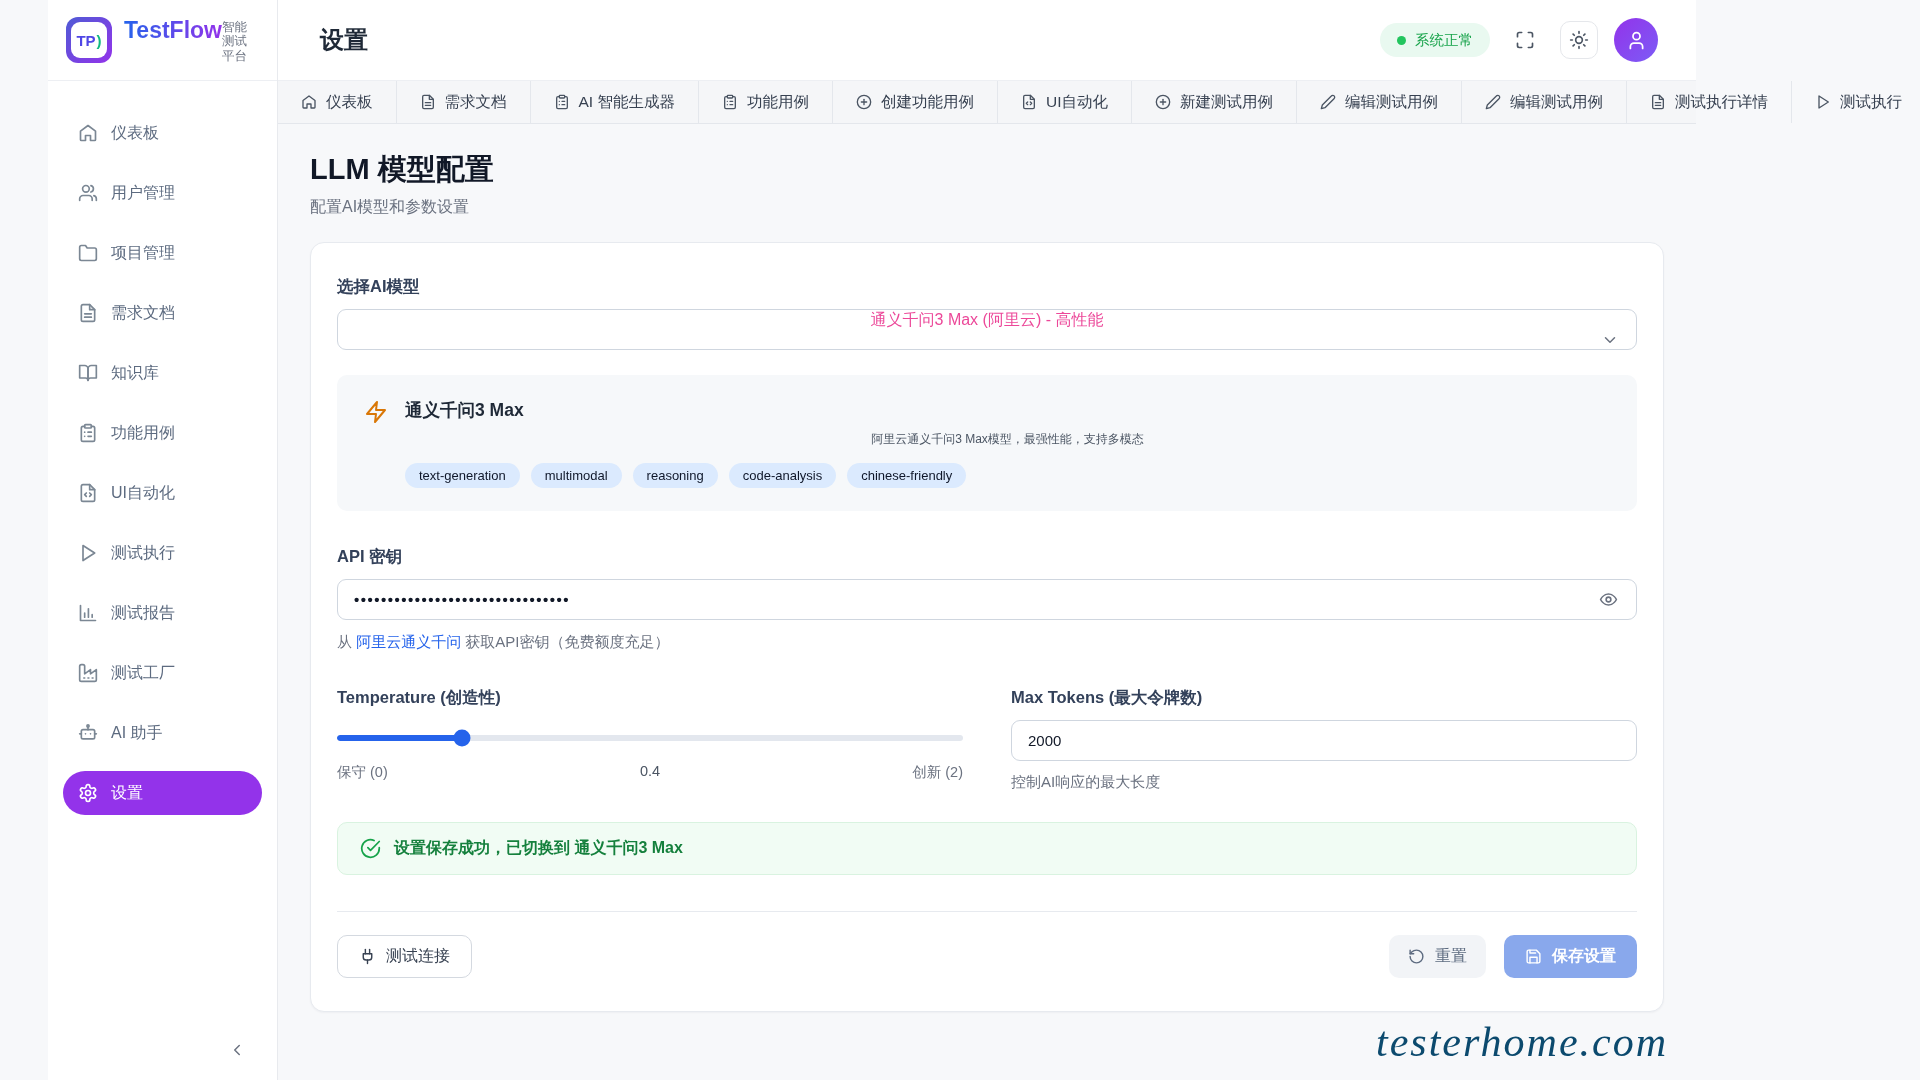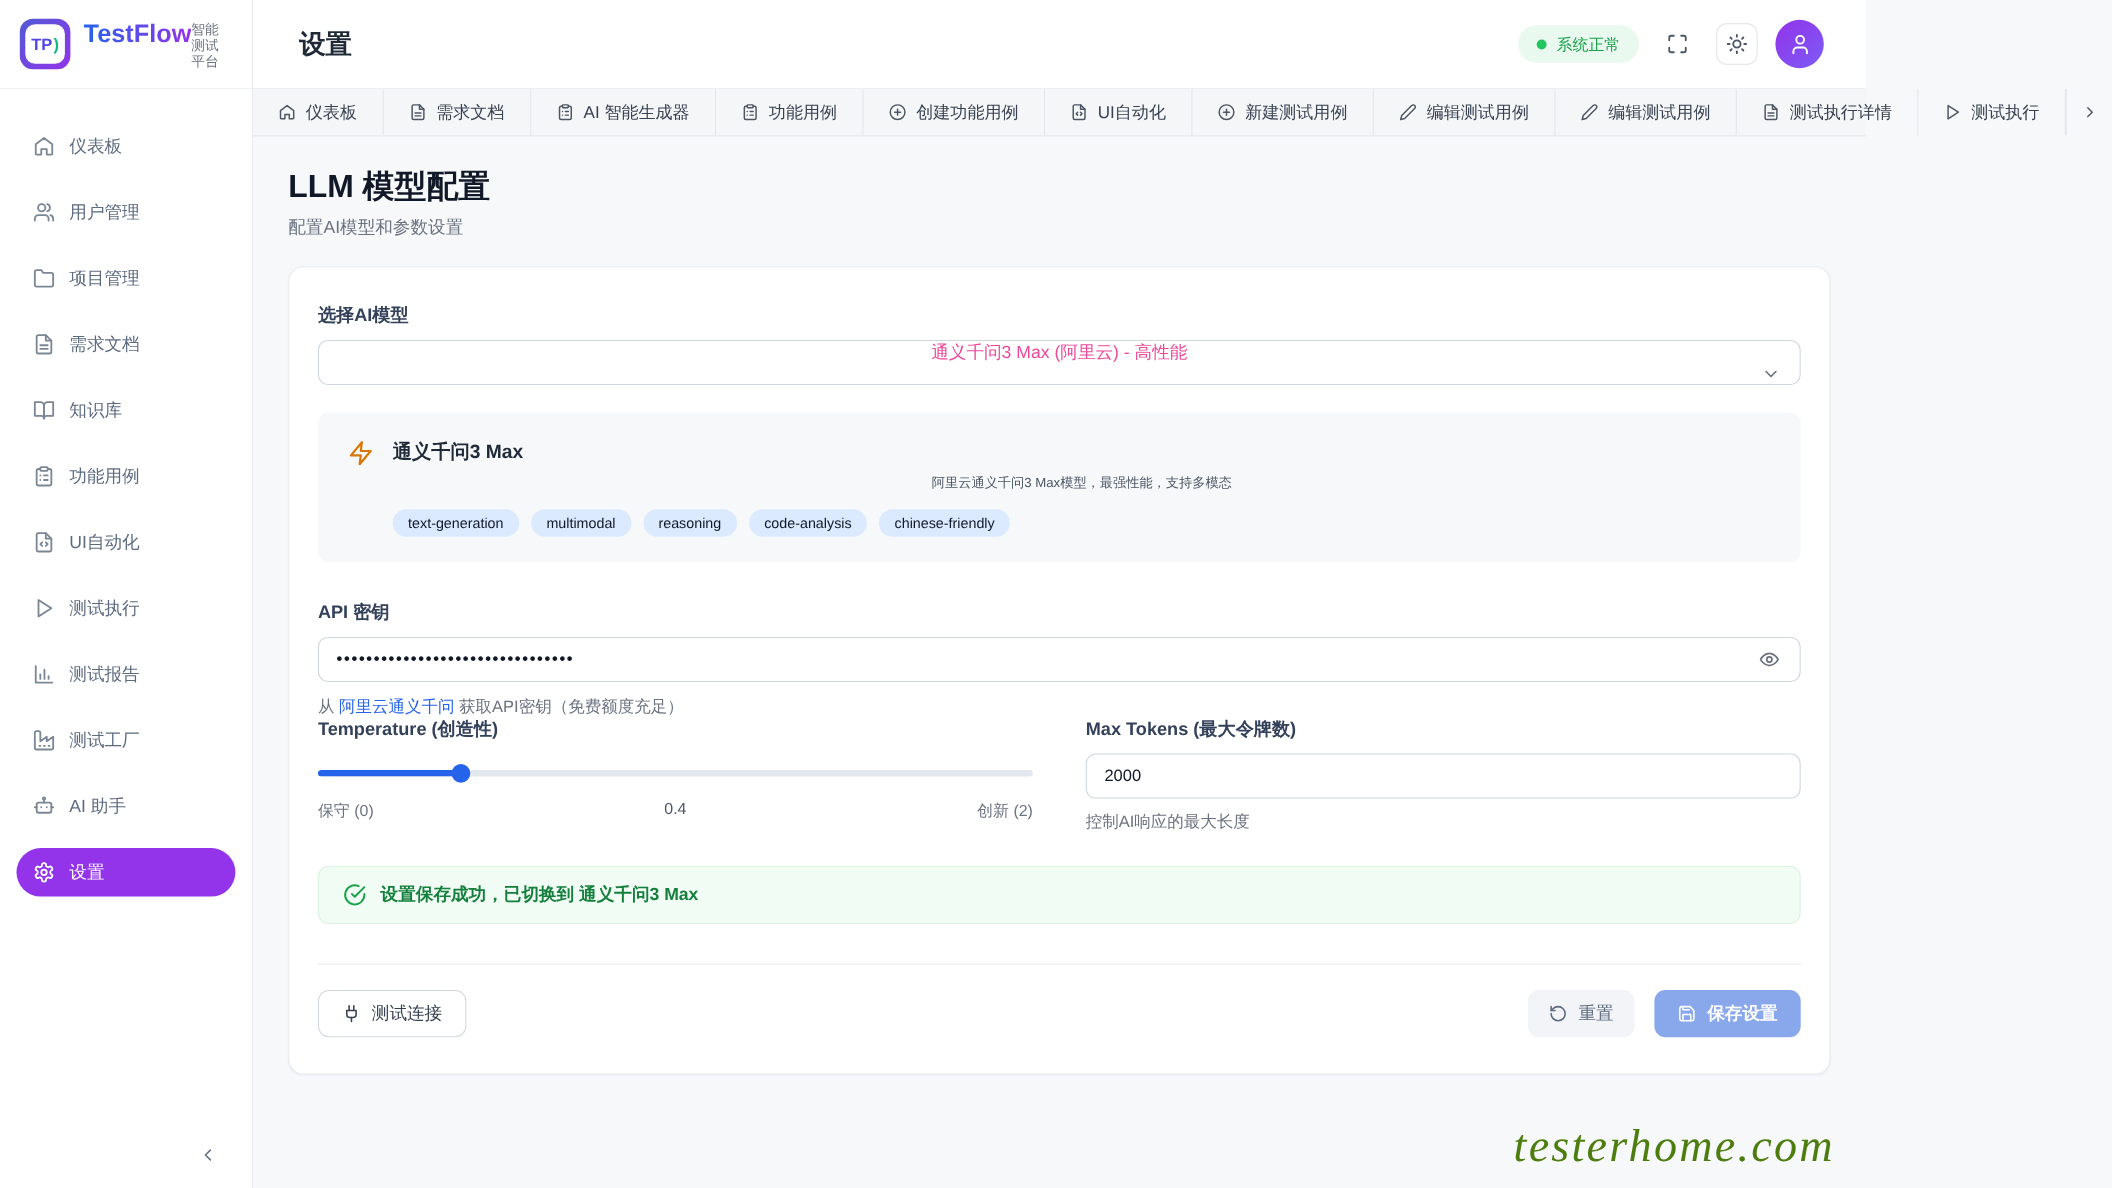--- a/index.html
+++ b/index.html
@@ -1,18 +1,18 @@
 <!DOCTYPE html>
 <html><head>
 <meta charset="utf-8">
 <style>
   * { margin:0; padding:0; box-sizing:border-box; }
   html,body { width:1920px; height:1080px; overflow:hidden; }
   body { font-family:"Liberation Sans","DejaVu Sans",sans-serif; background:#f7f8fa; color:#1f2937; }
-  .app { display:flex; width:1696px; height:1080px; }
+  .app { display:flex; width:1696px; height:1080px;padding-left:48px; }
 
   
   .sidebar { width:230px; background:#fff; border-right:1px solid #e8eaee; display:flex; flex-direction:column; position:relative; flex-shrink:0; }
   .brand { height:81px; display:flex; align-items:center; gap:12px; padding:0 18px; border-bottom:1px solid #edeff3; cursor:pointer; }
   .logo-box { width:46px; height:46px; border-radius:12px; background:linear-gradient(135deg,#4f5bd5,#9333ea); display:flex; align-items:center; justify-content:center; flex-shrink:0; }
   .logo-inner { width:36px; height:36px; border-radius:9px; background:#fff; display:flex; align-items:center; justify-content:center; font-weight:bold; font-size:15px; color:#4f46e5; }
   .logo-inner b { color:#10b981; margin-left:1px; }
   .brand-text { display:flex; flex-direction:row; line-height:1.15; }
   .brand-name { font-size:23px; font-weight:bold; color:#7c3aed; background:linear-gradient(90deg,#2563eb,#9333ea); -webkit-background-clip:text; background-clip:text; -webkit-text-fill-color:transparent; }
   .brand-sub { font-size:12.5px; color:#6b7280; margin-top:3px; }
@@ -64,21 +64,21 @@
 
   .section { margin-top:35px; }
   .input-wrap { margin-top:11px; height:41px; border:1px solid #cfd6df; border-radius:9px; background:#fff; display:flex; align-items:center; padding:0 16px; }
   .input-wrap input { flex:1; border:none; outline:none; font-size:15px; color:#111827; background:transparent; font-family:inherit; }
   .input-wrap input.masked { letter-spacing:1.5px; font-weight:bold; }
   .eye-btn { width:24px; height:24px; color:#6b7280; display:flex; align-items:center; justify-content:center; cursor:pointer; }
   .eye-btn .icn { width:19px; height:19px; }
   .helper { margin-top:13px; font-size:15px; color:#6b7280; }
   .helper a { color:#2563eb; text-decoration:none; cursor:pointer; }
 
-  .row2 { display:flex; gap:48px; }
+  .row2 { display:flex; gap:48px; margin-top:35px; }
   .col { flex:1; min-width:0; }
   .slider { margin-top:21px; position:relative; height:16px; display:flex; align-items:center; cursor:pointer; }
   .slider-track { width:100%; height:6px; border-radius:3px; background:#e3e7ee; overflow:hidden; }
   .slider-fill { height:100%; background:#2563eb; border-radius:3px; }
   .slider-thumb { position:absolute; top:50%; width:17px; height:17px; border-radius:50%; background:#2563eb; transform:translate(-50%,-50%); }
   .slider-labels { display:flex; margin-top:17px; font-size:14.5px; color:#6b7280; }
   .slider-labels .mid { flex:1; text-align:center; color:#4b5563; }
   .input-helper { margin-top:12px; font-size:15px; color:#6b7280; }
 
   .alert { margin-top:30px; background:#f1fcf4; border:1px solid #d9f3e0; border-radius:10px; height:53px; display:flex; align-items:center; gap:13px; padding:0 22px; }
@@ -88,21 +88,21 @@
   .alert-extra { font-size:15px; color:#55bd85; }
 
   .divider { height:1px; background:#e7eaef; margin-top:36px; }
   .footer-row { display:flex; align-items:center; margin-top:23px; }
   .btn { height:43px; display:flex; align-items:center; gap:10px; border-radius:10px; font-size:16px; cursor:pointer; font-family:inherit; }
   .btn .icn { width:17px; height:17px; }
   .btn-test { background:#fff; border:1px solid #d4d9e0; color:#374151; padding:0 21px; }
   .btn-reset { background:#f2f4f7; border:none; color:#5d6b80; padding:0 19px; margin-left:auto; }
   .btn-save { background:#89a8ec; border:none; color:#fff; padding:0 21px; margin-left:18px; font-weight:bold; }
 
-  .watermark { position:absolute; right:28px; bottom:14px; font-size:42px; color:#4d7c0f; font-style:italic; font-family:cursive; letter-spacing:2px; pointer-events:none; }
+  .watermark { position:absolute; right:28px; bottom:14px; font-size:42px; color:#0c4a6e; font-style:italic; font-family:cursive; letter-spacing:2px; pointer-events:none; }
 </style>
 </head>
 <body>
 
 <div class="app">
 
   <aside class="sidebar">
     <div class="brand">
       <div class="logo-box">
         <div class="logo-inner">

